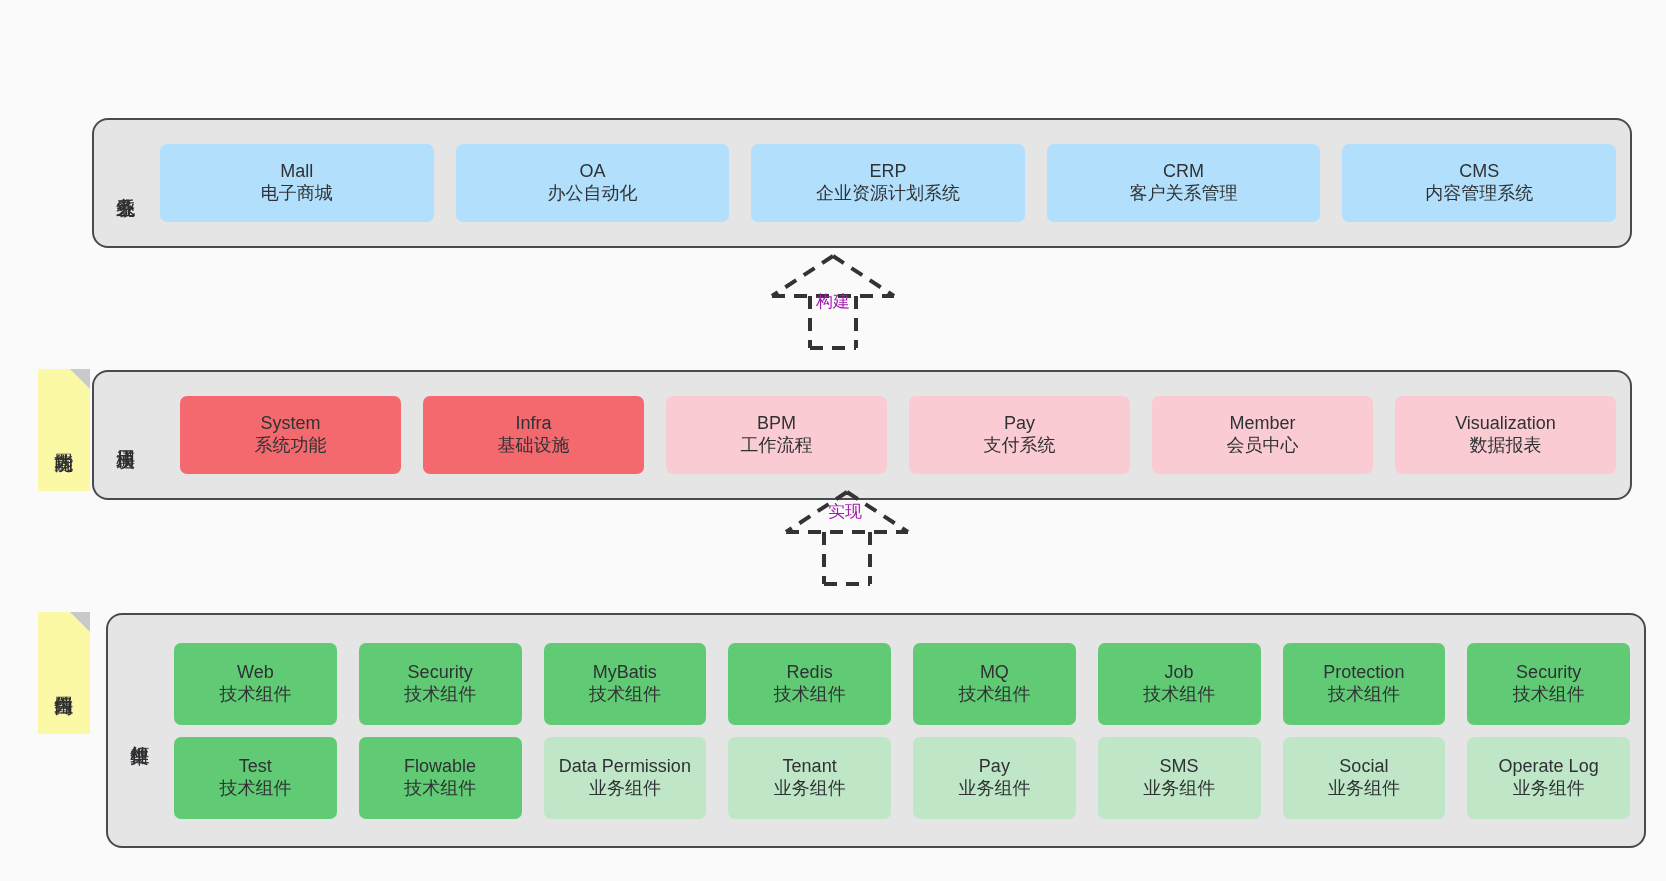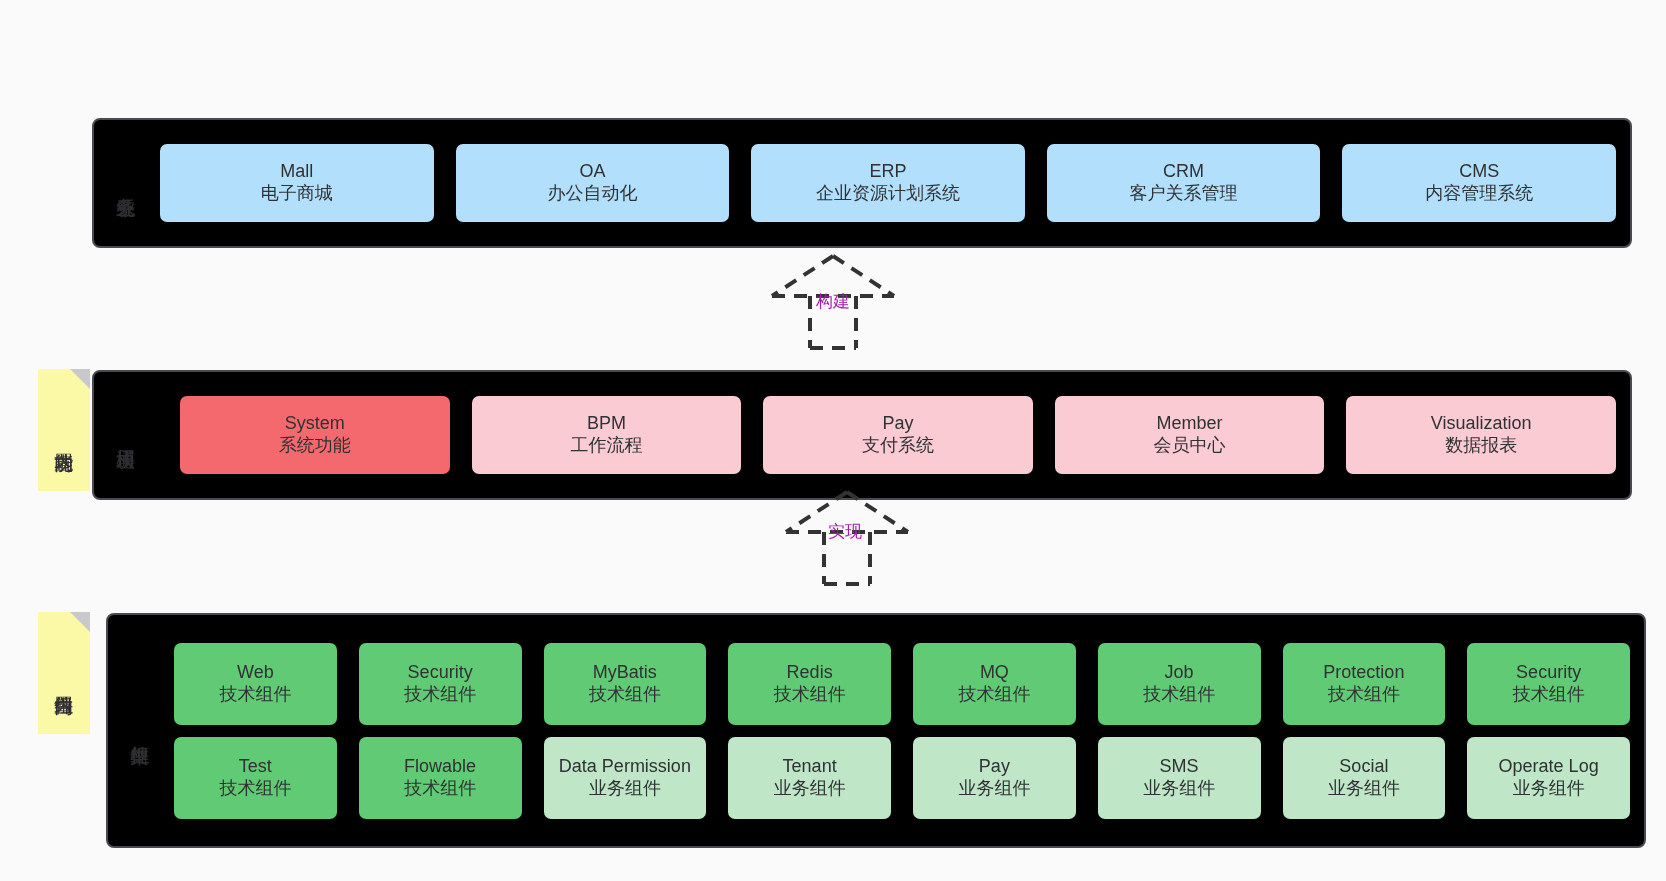--- a/index.html
+++ b/index.html
@@ -12,23 +12,23 @@
     height: 881px;
     position: relative;
     font-family: "Liberation Sans", "DejaVu Sans", sans-serif;
     color: #333333;
     overflow: hidden;
   }
 
   
   .panel {
     position: absolute;
-    background: #000000;
+    background: #e5e5e5;
     border: 2px solid #4a4a52;
-    border-radius: 8px;
+    border-radius: 16px;
     box-sizing: border-box;
     display: flex;
     align-items: stretch;
   }
   #panel-business { left: 92px;  top: 118px; width: 1540px; height: 130px; }
   #panel-common   { left: 92px;  top: 370px; width: 1540px; height: 130px; gap: 20px; }
   #panel-framework{ left: 92px;  top: 613px; width: 1540px; height: 235px; margin-left: 14px; }
 
   .panel-title {
     width: 56px;
@@ -129,21 +129,21 @@
   .arrow svg { display: block; width: 150px; height: 100px; }
 
   .arrow-label {
     position: absolute;
     font-size: 17px;
     color: #a21caf;
     background: transparent;
     white-space: nowrap;
   }
   #label-build     { left: 816px; top: 290px; }
-  #label-implement { left: 828px; top: 520px; font-family: Liberation Mono, monospace; }
+  #label-implement { left: 828px; top: 500px; font-family: Liberation Mono, monospace; }
 </style>
 </head>
 <body>
 
 <div class="panel" id="panel-business">
   <div class="panel-title">业务系统</div>
   <div class="panel-body">
     <div class="row">
       <div class="card c-blue h-big">
         <span class="t1">Mall</span>
@@ -178,20 +178,24 @@
 <div class="arrow-label" id="label-build">构建</div>
 
 <div class="panel" id="panel-common">
   <div class="panel-title">通用模块</div>
   <div class="panel-body">
     <div class="row">
       <div class="card c-red h-big">
         <span class="t1">System</span>
         <span class="t2">系统功能</span>
       </div>
+      <div class="card c-red h-big">
+        <span class="t1">Infra</span>
+        <span class="t2">基础设施</span>
+      </div>
       <div class="card c-pink h-big">
         <span class="t1">BPM</span>
         <span class="t2">工作流程</span>
       </div>
       <div class="card c-pink h-big">
         <span class="t1">Pay</span>
         <span class="t2">支付系统</span>
       </div>
       <div class="card c-pink h-big">
         <span class="t1">Member</span>

